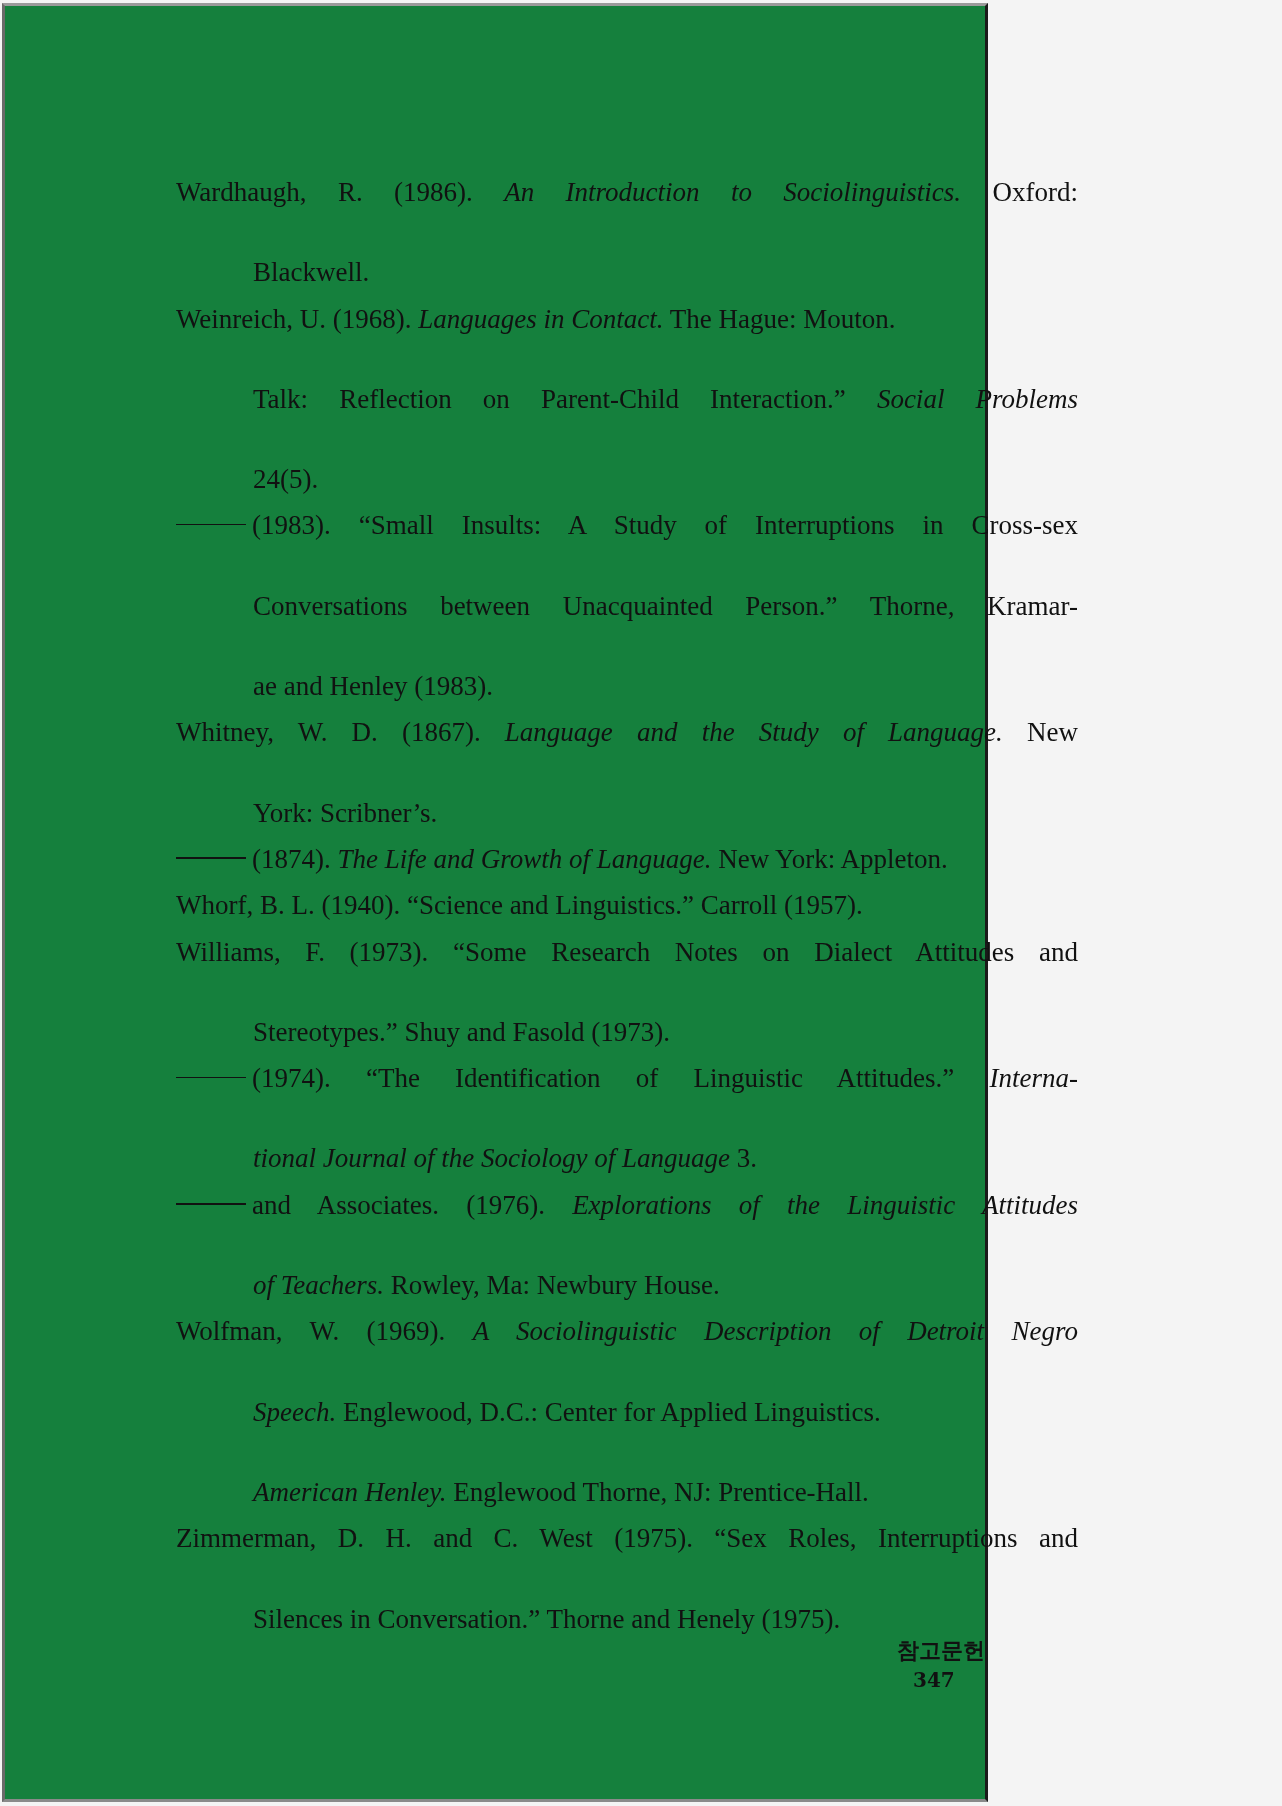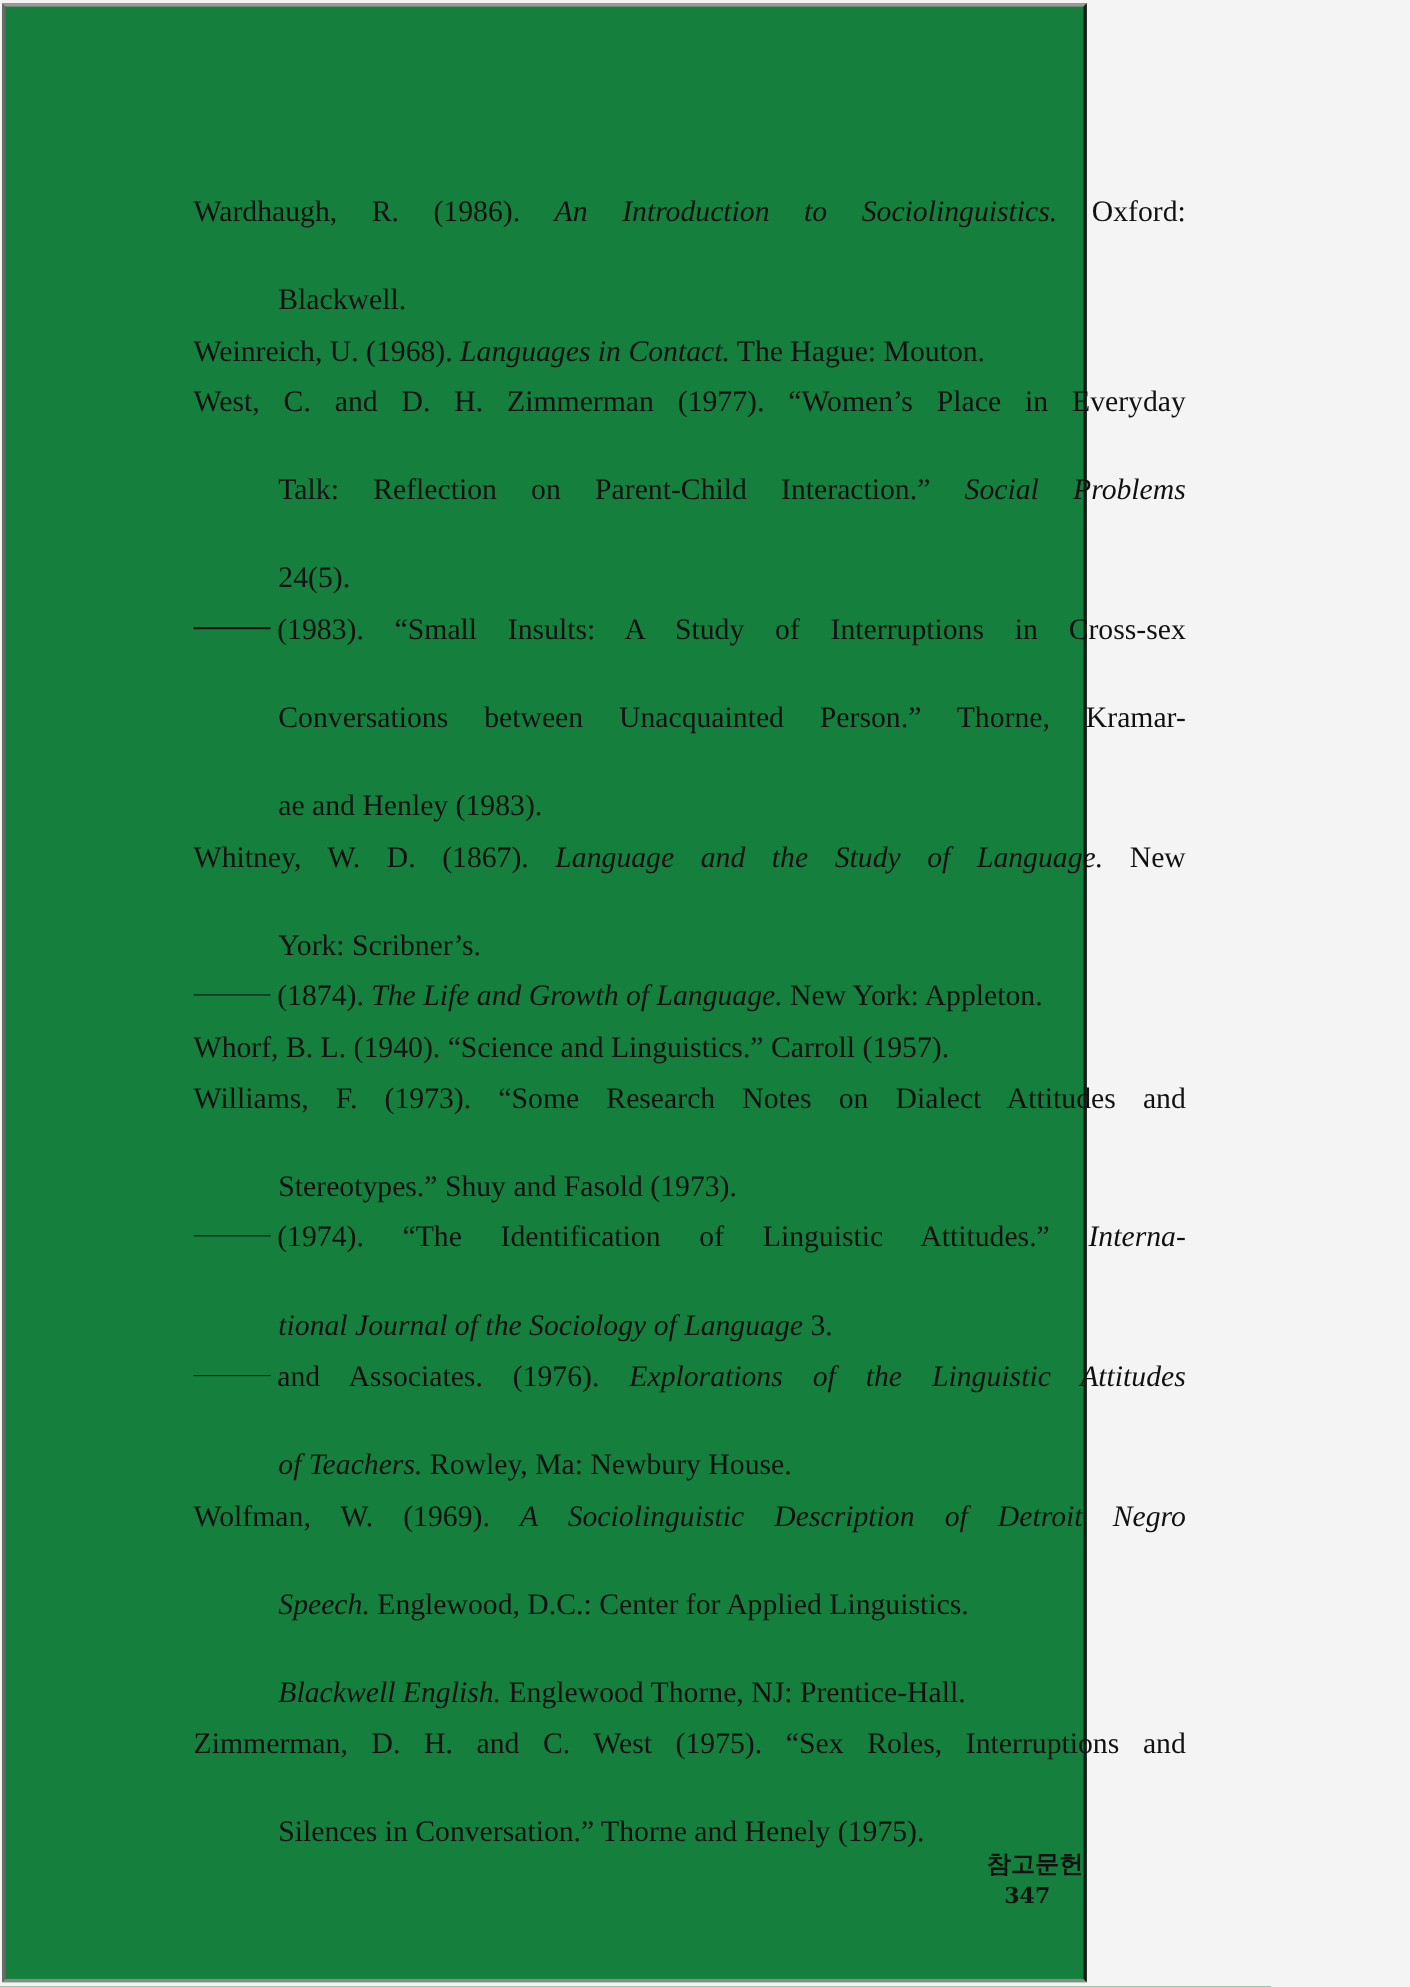--- a/index.html
+++ b/index.html
@@ -27,38 +27,36 @@
     text-align: justify; text-align-last: justify;
   }
   .line.last { text-align-last: left; }
   .line.cont { margin-left: 77px; margin-top: 34px; }
   .seg.italic { font-style: italic; }
   .dash { display: inline-block; width: 70px; height: 1.5px; background: #111; vertical-align: 9px; margin-right: 6px; }
   .footer {
     position: absolute; left: 892px; top: 1630px;
     font-size: 22px; font-weight: bold; color: #111;
     font-family: "DejaVu Serif", serif;
-    margin-top: 44px;
   }
   .footer .pnum { margin-left: 16px; font-size: 20px; }
 </style>
 </head>
 <body>
 
 <div class="page">
   <div class="refs" id="refs">
       <div>
         <div class="line"><span class="seg">Wardhaugh, R. (1986). </span><span class="seg italic">An Introduction to Sociolinguistics.</span><span class="seg"> Oxford:</span></div>
         <div class="line cont last"><span class="seg">Blackwell.</span></div>
       </div>
       <div>
         <div class="line last"><span class="seg">Weinreich, U. (1968). </span><span class="seg italic">Languages in Contact.</span><span class="seg"> The Hague: Mouton.</span></div>
       </div>
       <div>
-        <div class="line"><span class="seg">West, C. and D. H. Zimmerman (1977). “Women’s Place in Everyday</span></div>
         <div class="line cont"><span class="seg">Talk: Reflection on Parent-Child Interaction.” </span><span class="seg italic">Social Problems</span></div>
         <div class="line cont last"><span class="seg">24(5).</span></div>
       </div>
       <div>
         <div class="line"><span class="dash"></span><span class="seg">(1983). “Small Insults: A Study of Interruptions in Cross-sex</span></div>
         <div class="line cont"><span class="seg">Conversations between Unacquainted Person.” Thorne, Kramar-</span></div>
         <div class="line cont last"><span class="seg">ae and Henley (1983).</span></div>
       </div>
       <div>
         <div class="line"><span class="seg">Whitney, W. D. (1867). </span><span class="seg italic">Language and the Study of Language.</span><span class="seg"> New</span></div>
@@ -80,21 +78,21 @@
       </div>
       <div>
         <div class="line"><span class="dash"></span><span class="seg">and Associates. (1976). </span><span class="seg italic">Explorations of the Linguistic Attitudes</span></div>
         <div class="line cont last"><span class="seg italic">of Teachers.</span><span class="seg"> Rowley, Ma: Newbury House.</span></div>
       </div>
       <div>
         <div class="line"><span class="seg">Wolfman, W. (1969). </span><span class="seg italic">A Sociolinguistic Description of Detroit Negro</span></div>
         <div class="line cont last"><span class="seg italic">Speech.</span><span class="seg"> Englewood, D.C.: Center for Applied Linguistics.</span></div>
       </div>
       <div>
-        <div class="line cont last"><span class="seg italic">Blackwell English.</span><span class="seg"> Englewood Thorne, NJ: Prentice-Hall.</span></div>
+        <div class="line cont last"><span class="seg italic">American Henley.</span><span class="seg"> Englewood Thorne, NJ: Prentice-Hall.</span></div>
       </div>
       <div>
         <div class="line"><span class="seg">Zimmerman, D. H. and C. West (1975). “Sex Roles, Interruptions and</span></div>
         <div class="line cont last"><span class="seg">Silences in Conversation.” Thorne and Henely (1975).</span></div>
       </div>
     </div>
   <div class="footer">
     <span>참고문헌</span><span class="pnum">347</span>
   </div>
 </div>

